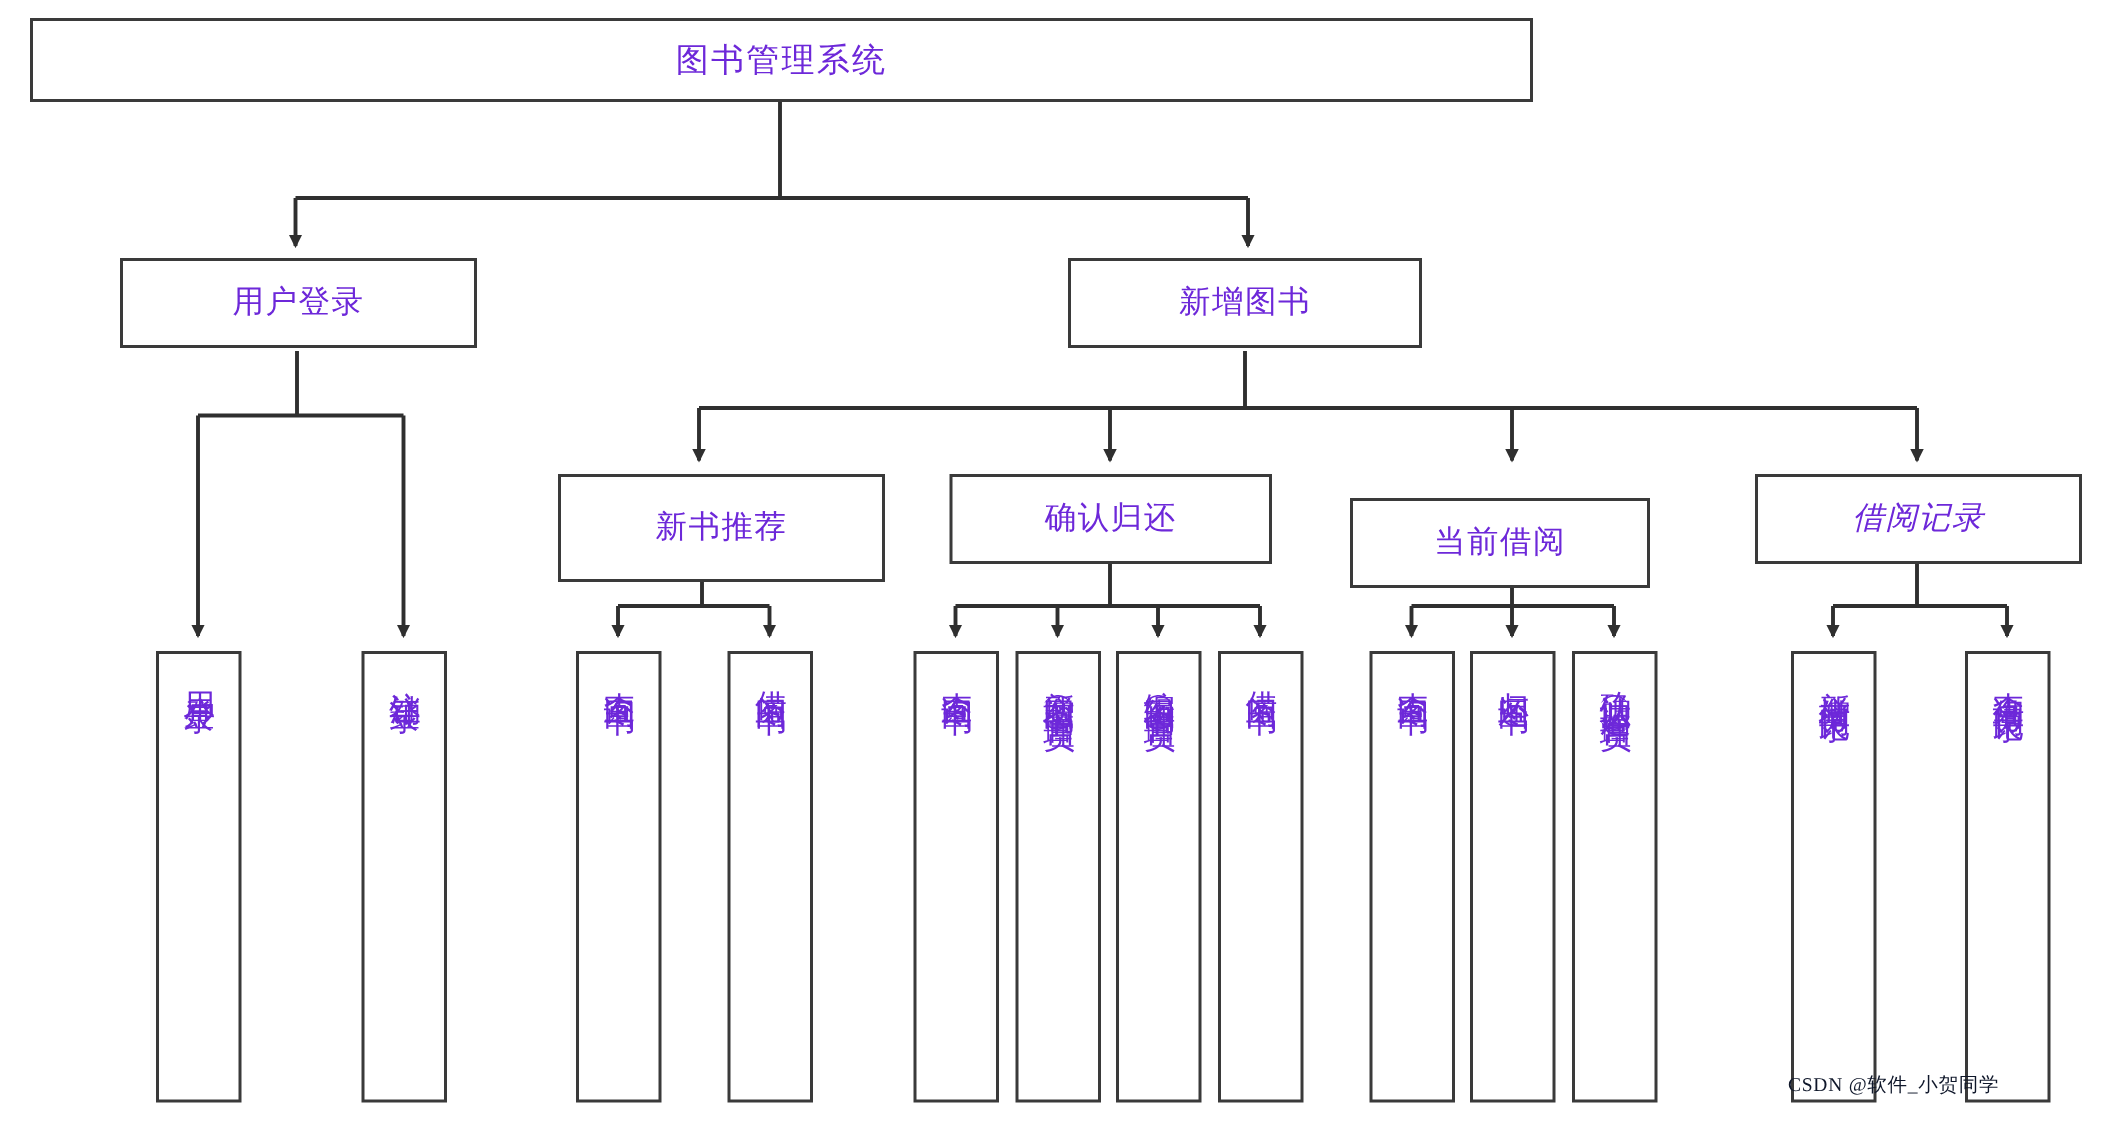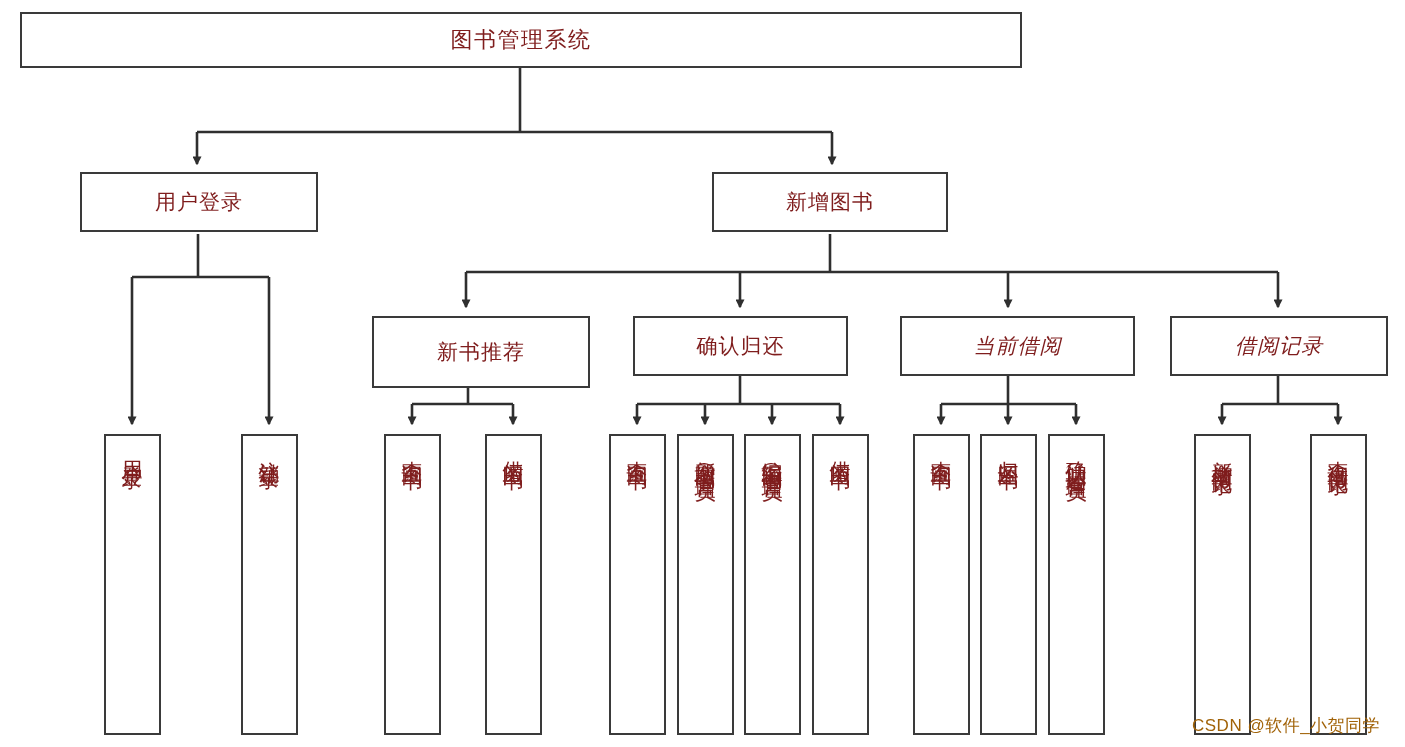--- a/index.html
+++ b/index.html
@@ -26,21 +26,21 @@
     pointer-events: none;
   }
   .node {
     position: absolute;
     box-sizing: border-box;
     background: #ffffff;
     border: 2.5px solid #3a3a3a;
     display: flex;
     align-items: center;
     justify-content: center;
-    color: #7f1d1d;
+    color: #6d28d9;
   }
   .node .lbl {
     display: block;
     text-align: center;
     line-height: 1.15;
   }
   
   .node.h .lbl {
     font-size: 21px;
     letter-spacing: 1px;
@@ -60,24 +60,25 @@
     text-orientation: upright;
     font-size: 21px;
     letter-spacing: 3px;
     line-height: 1;
     margin: 0 auto;
   }
   .watermark {
     position: absolute;
     left: 1192px;
     top: 714px;
-    font-size: 17px;
-    color: #a16207;
+    font-size: 13px;
+    color: #0f172a;
     white-space: nowrap;
     letter-spacing: 0.5px;
+    font-family: Liberation Serif, serif;
   }
 </style>
 </head>
 <body>
 
 <div id="canvas">
 
   <svg class="edges" viewBox="0 0 1405 747" xmlns="http://www.w3.org/2000/svg">
     <defs>
       <marker id="arrow" markerWidth="9" markerHeight="9" refX="4.5" refY="7.6" orient="0" markerUnits="userSpaceOnUse">
@@ -138,21 +139,21 @@
   <div class="node h" style="left:712px; top:172px; width:236px; height:60px;">
     <span class="lbl">新增图书</span>
   </div>
 
   <div class="node h" style="left:372px; top:316px; width:218px; height:72px;">
     <span class="lbl">新书推荐</span>
   </div>
   <div class="node h" style="left:633px; top:316px; width:215px; height:60px;">
     <span class="lbl">确认归还</span>
   </div>
-  <div class="node h" style="left:900px; top:316px; width:235px; height:60px;font-style:italic;">
+  <div class="node h" style="left:900px; top:332px; width:200px; height:60px;">
     <span class="lbl">当前借阅</span>
   </div>
   <div class="node h" style="left:1170px; top:316px; width:218px; height:60px;font-style:italic;">
     <span class="lbl">借阅记录</span>
   </div>
 
   <div class="node v" style="left:104px; top:434px; width:57px; height:301px;">
     <span class="lbl">用户登录</span>
   </div>
   <div class="node v" style="left:241px; top:434px; width:57px; height:301px;">

